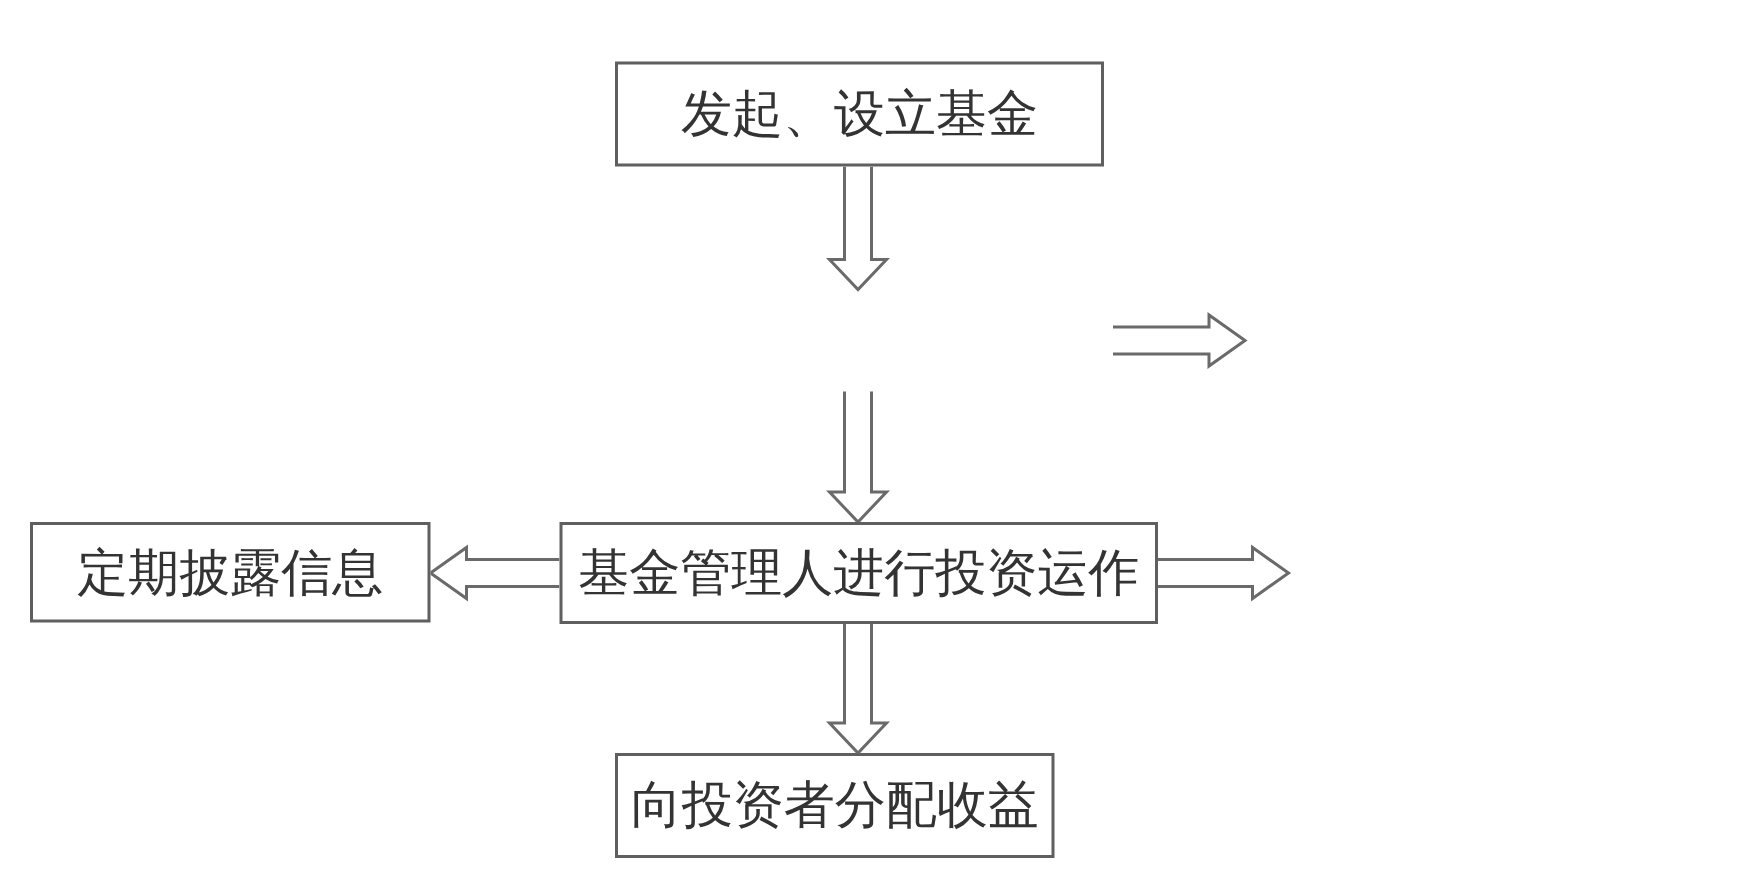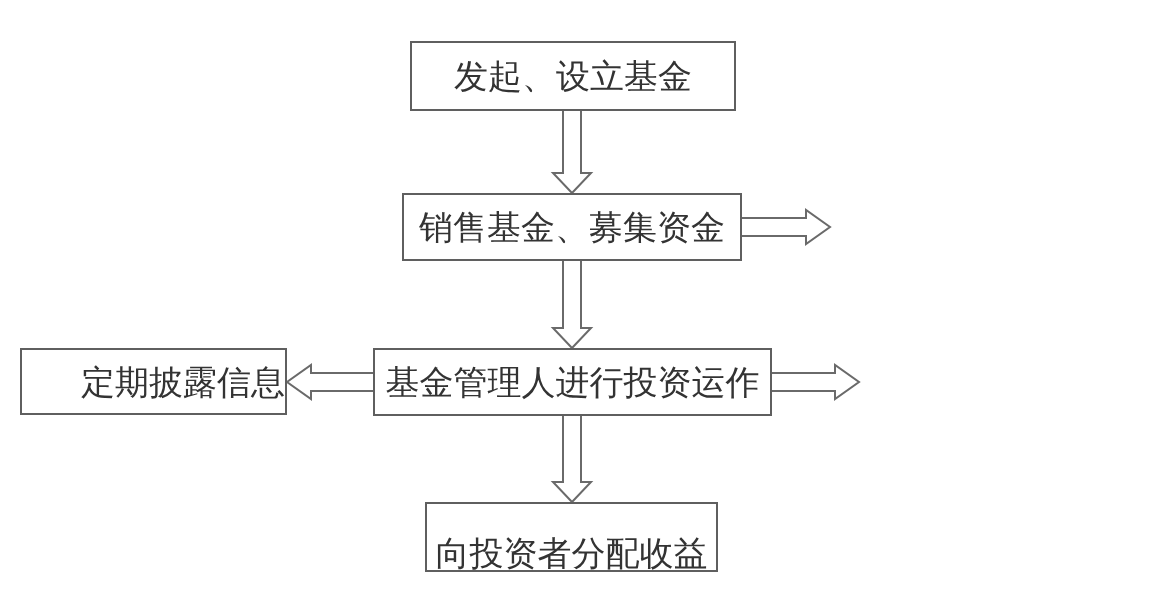--- a/index.html
+++ b/index.html
@@ -34,23 +34,23 @@
     display: flex;
     align-items: center;
     justify-content: center;
     white-space: nowrap;
     z-index: 2;
   }
   .node-initiate        { left: 410px; top:  41px; width: 326px; height: 70px; }
   .node-sell-raise      { left: 402px; top: 193px; width: 340px; height: 68px; }
   .node-custody         { left: 830px; top: 193px; width: 187px; height: 68px; }
   .node-manage          { left: 373px; top: 348px; width: 399px; height: 68px; align-items: center; }
-  .node-disclose        { left:  20px; top: 348px; width: 267px; height: 67px; justify-content: flex-end; }
+  .node-disclose        { left:  20px; top: 348px; width: 267px; height: 67px; }
   .node-subscribe       { left: 859px; top: 348px; width: 268px; height: 68px; }
-  .node-distribute      { left: 425px; top: 502px; width: 293px; height: 70px; align-items: flex-end; }
+  .node-distribute      { left: 410px; top: 502px; width: 293px; height: 70px; }
   .arrow-layer {
     position: absolute;
     left: 0; top: 0;
     width: 1174px;
     height: 595px;
     z-index: 1;
   }
   .arrow-layer path {
     fill: var(--box-fill);
     stroke: var(--arrow);
@@ -69,23 +69,20 @@
     <path d="M563,261 V328 H553 L572,348 L591,328 H581 V261"></path>
     <path d="M373,373 H311 V365 L287,382 L311,399 V391 H373"></path>
     <path d="M772,373 H835 V365 L859,382 L835,399 V391 H772"></path>
     <path d="M563,416 V482 H553 L572,502 L591,482 H581 V416"></path>
   </svg>
 
   <div class="flow-box node-initiate">
     <span>发起、设立基金</span>
   </div>
 
-  <div class="flow-box node-sell-raise">
-    <span>销售基金、募集资金</span>
-  </div>
 
 
   <div class="flow-box node-manage">
     <span>基金管理人进行投资运作</span>
   </div>
 
   <div class="flow-box node-disclose">
     <span>定期披露信息</span>
   </div>
 

